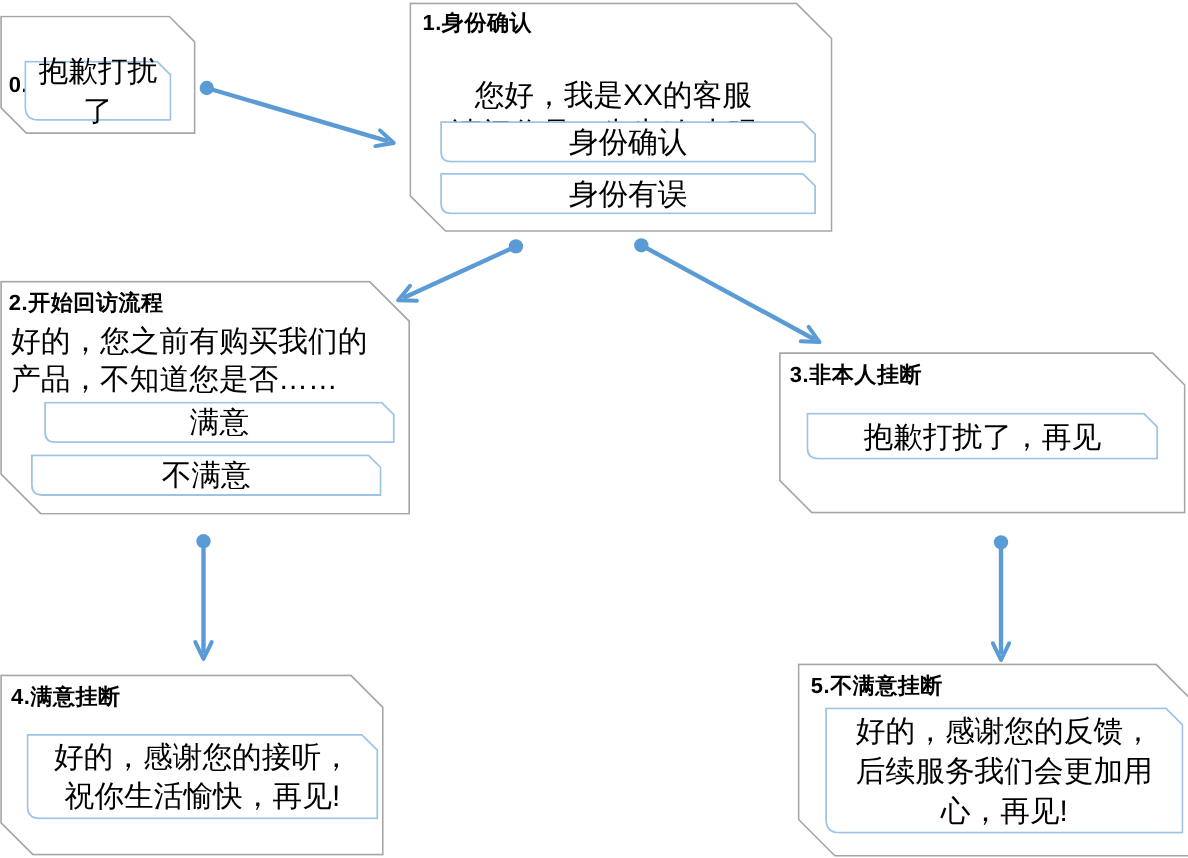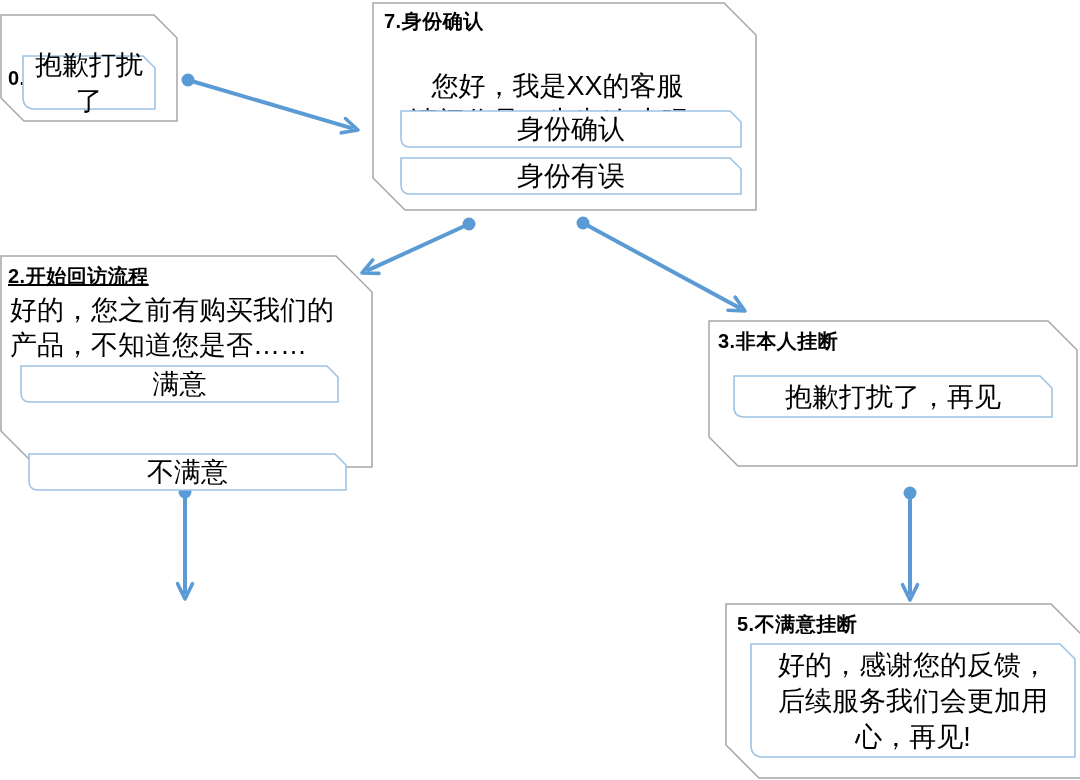--- a/index.html
+++ b/index.html
@@ -54,24 +54,24 @@
 
   
   #n1{left:372px;top:2px;width:385px;height:209px;}
   #n1 .title{left:12px;top:6px;}
   #n1 .msg{left:0;right:14px;top:32px;text-align:center;margin-top:35px;}
   #n1 .b1{left:28px;top:108px;width:342px;height:38px;}
   #n1 .b2{left:28px;top:155px;width:342px;height:38px;}
 
   
   #n2{left:0px;top:255px;width:373px;height:213px;}
-  #n2 .title{left:8px;top:8px;text-decoration:underline;}
+  #n2 .title{left:8px;top:8px;}
   #n2 .msg{left:10px;top:38px;text-align:left;}
-  #n2 .b1{left:20px;top:110px;width:319px;height:38px;}
-  #n2 .b2{left:28px;top:158px;width:319px;height:38px;margin-top:40px;}
+  #n2 .b1{left:40px;top:110px;width:319px;height:38px;}
+  #n2 .b2{left:28px;top:158px;width:319px;height:38px;}
 
   
   #n3{left:708px;top:320px;width:370px;height:147px;}
   #n3 .title{left:10px;top:8px;}
   #n3 .b1{left:25px;top:55px;width:320px;height:43px;}
 
   
   #n4{left:0px;top:613px;width:349px;height:165px;}
   #n4 .title{left:10px;top:8px;}
   #n4 .b1{left:24px;top:54px;width:320px;height:78px;}
@@ -124,21 +124,21 @@
           <path d="M 1 1 L 121 1 L 133 13 L 133 54 L 13 54 Q 1 54 1 42 Z"></path>
         </svg>
       <span class="lbl">抱歉打扰了</span>
     </button>
   </div>
 
   <div class="node" id="n1">
       <svg width="385" height="209" class="shape-svg">
         <path d="M 1 1 L 352 1 L 384 33 L 384 208 L 33 208 L 1 176 Z"></path>
       </svg>
-    <div class="title">7.身份确认</div>
+    <div class="title">1.身份确认</div>
     <div class="msg">您好，我是XX的客服
 请问你是xx先生/女士吗?</div>
     <button class="btn b2">
         <svg width="342" height="38" class="shape-svg">
           <path d="M 1 1 L 330 1 L 341 12 L 341 37 L 10 37 Q 1 37 1 28 Z"></path>
         </svg>
       <span class="lbl">身份有误</span>
     </button>
     <button class="btn b1">
         <svg width="342" height="38" class="shape-svg">
@@ -175,20 +175,33 @@
       </svg>
     <div class="title">3.非本人挂断</div>
     <button class="btn b1">
         <svg width="320" height="43" class="shape-svg">
           <path d="M 1 1 L 307 1 L 319 13 L 319 42 L 11 42 Q 1 42 1 32 Z"></path>
         </svg>
       <span class="lbl">抱歉打扰了，再见</span>
     </button>
   </div>
 
+  <div class="node" id="n4">
+      <svg width="349" height="165" class="shape-svg">
+        <path d="M 1 1 L 319 1 L 348 30 L 348 164 L 30 164 L 1 135 Z"></path>
+      </svg>
+    <div class="title">4.满意挂断</div>
+    <button class="btn b1">
+        <svg width="320" height="78" class="shape-svg">
+          <path d="M 1 1 L 305 1 L 319 15 L 319 77 L 12 77 Q 1 77 1 66 Z"></path>
+        </svg>
+      <span class="lbl">好的，感谢您的接听，
+祝你生活愉快，再见!</span>
+    </button>
+  </div>
 
   <div class="node" id="n5">
       <svg width="360" height="176" class="shape-svg">
         <path d="M 1 1 L 326 1 L 359 34 L 359 175 L 34 175 L 1 142 Z"></path>
       </svg>
     <div class="title">5.不满意挂断</div>
     <button class="btn b1">
         <svg width="326" height="115" class="shape-svg">
           <path d="M 1 1 L 310 1 L 325 16 L 325 114 L 13 114 Q 1 114 1 102 Z"></path>
         </svg>

